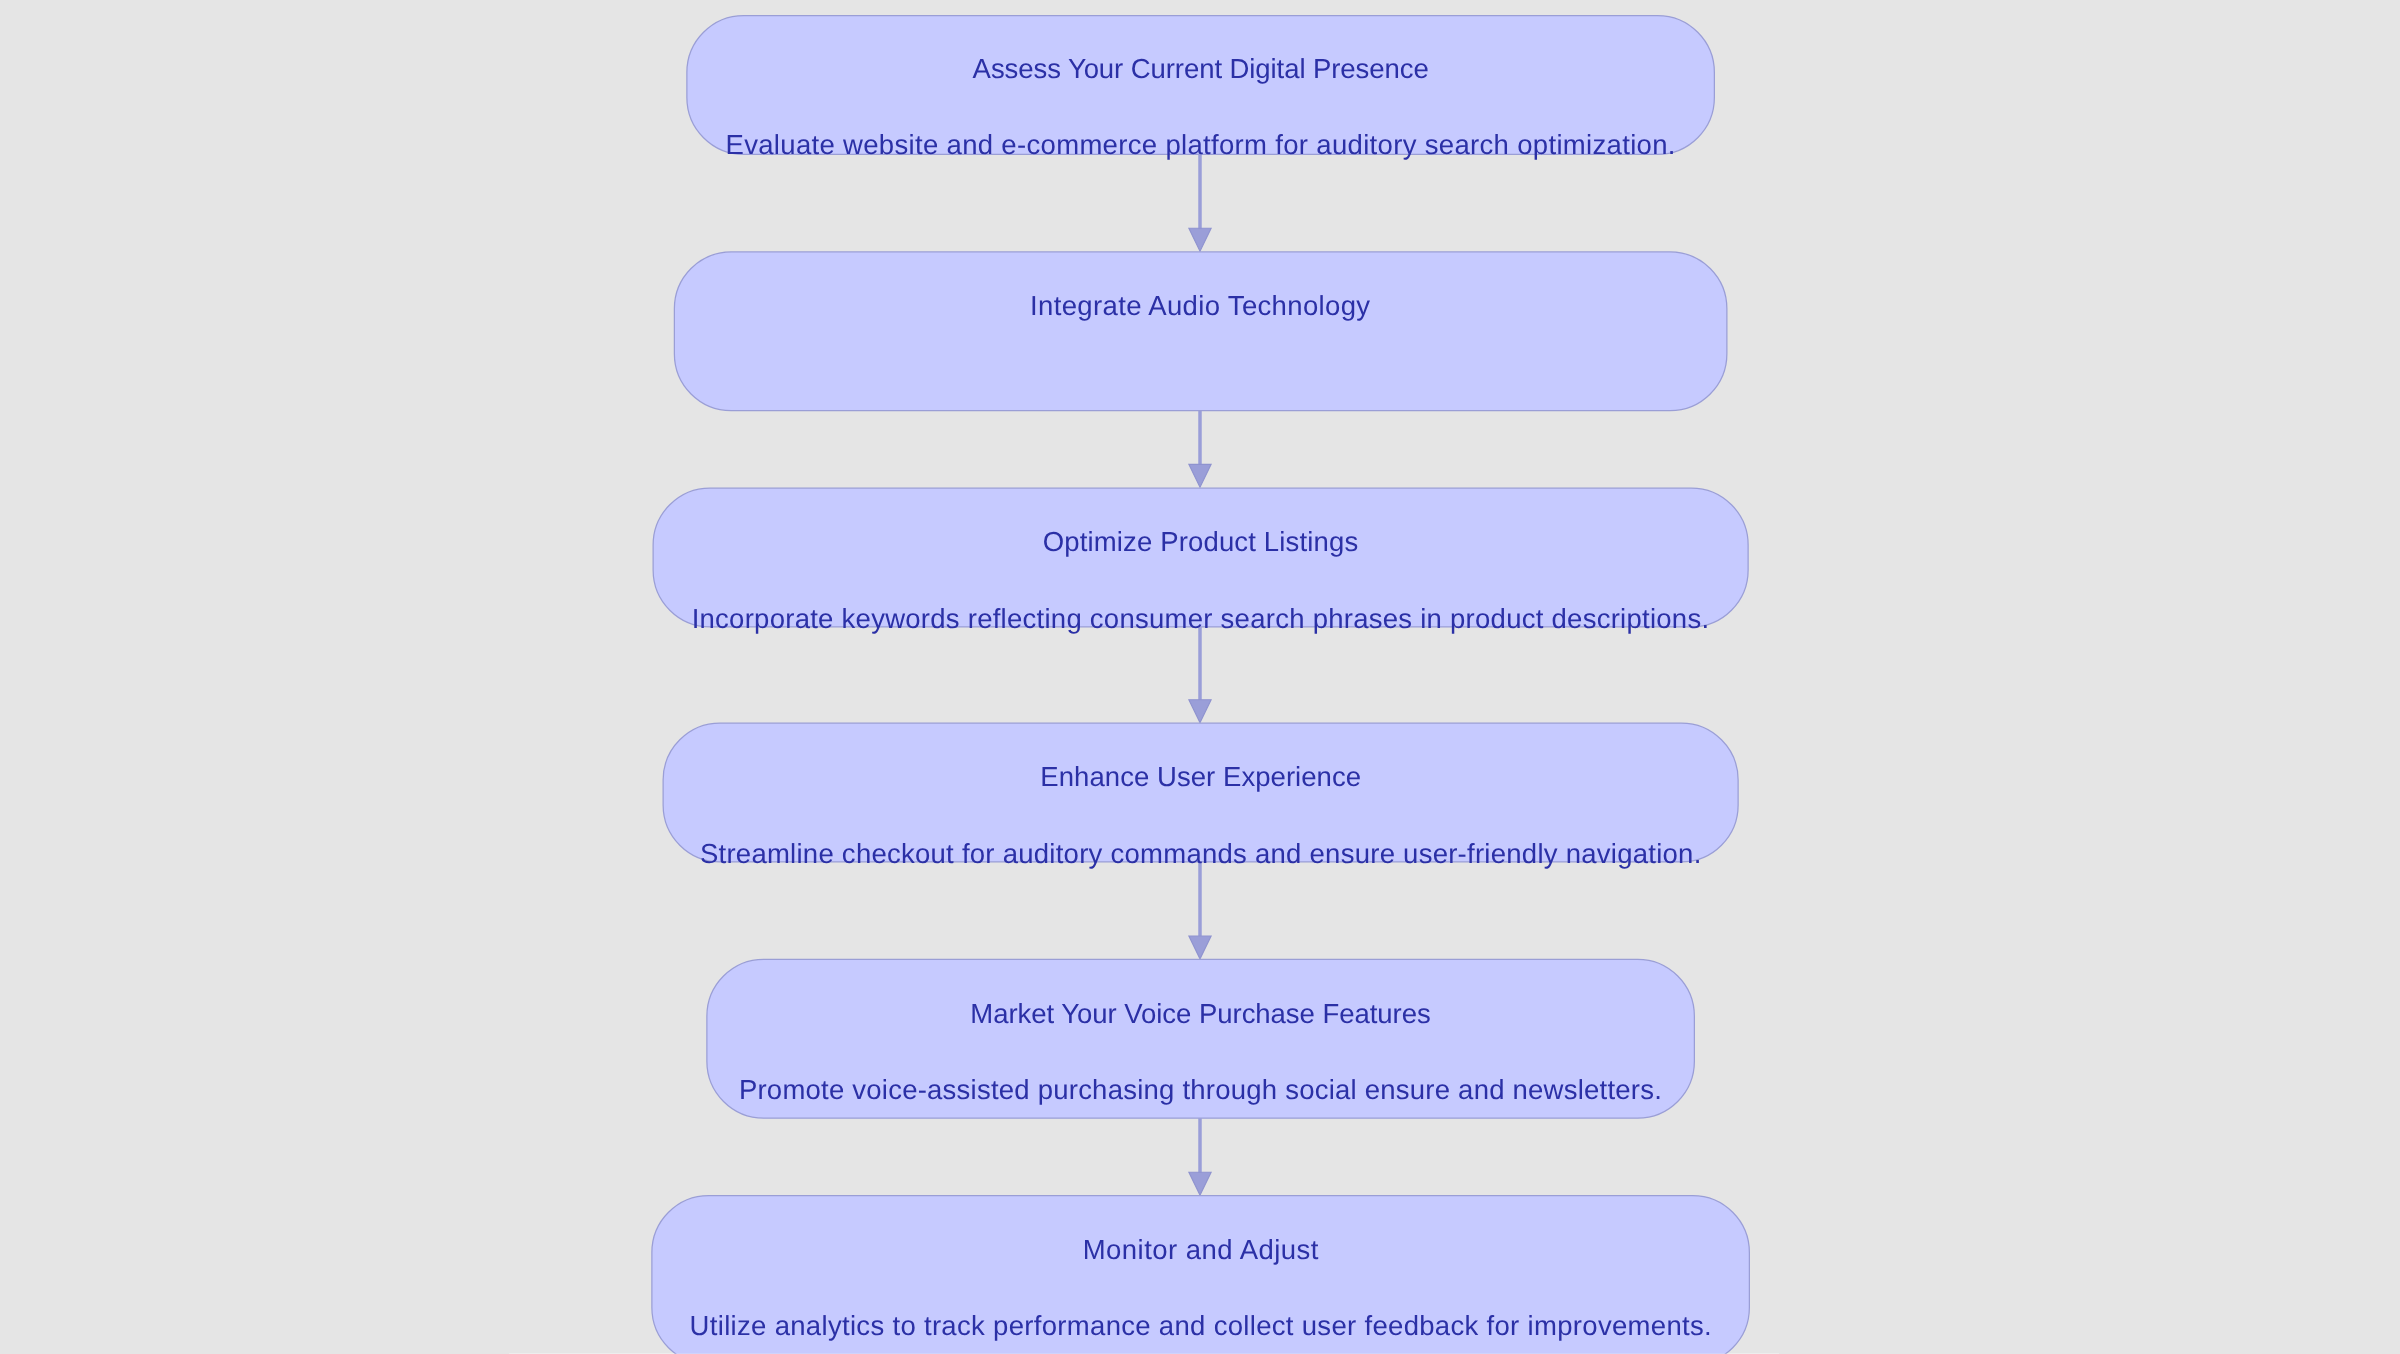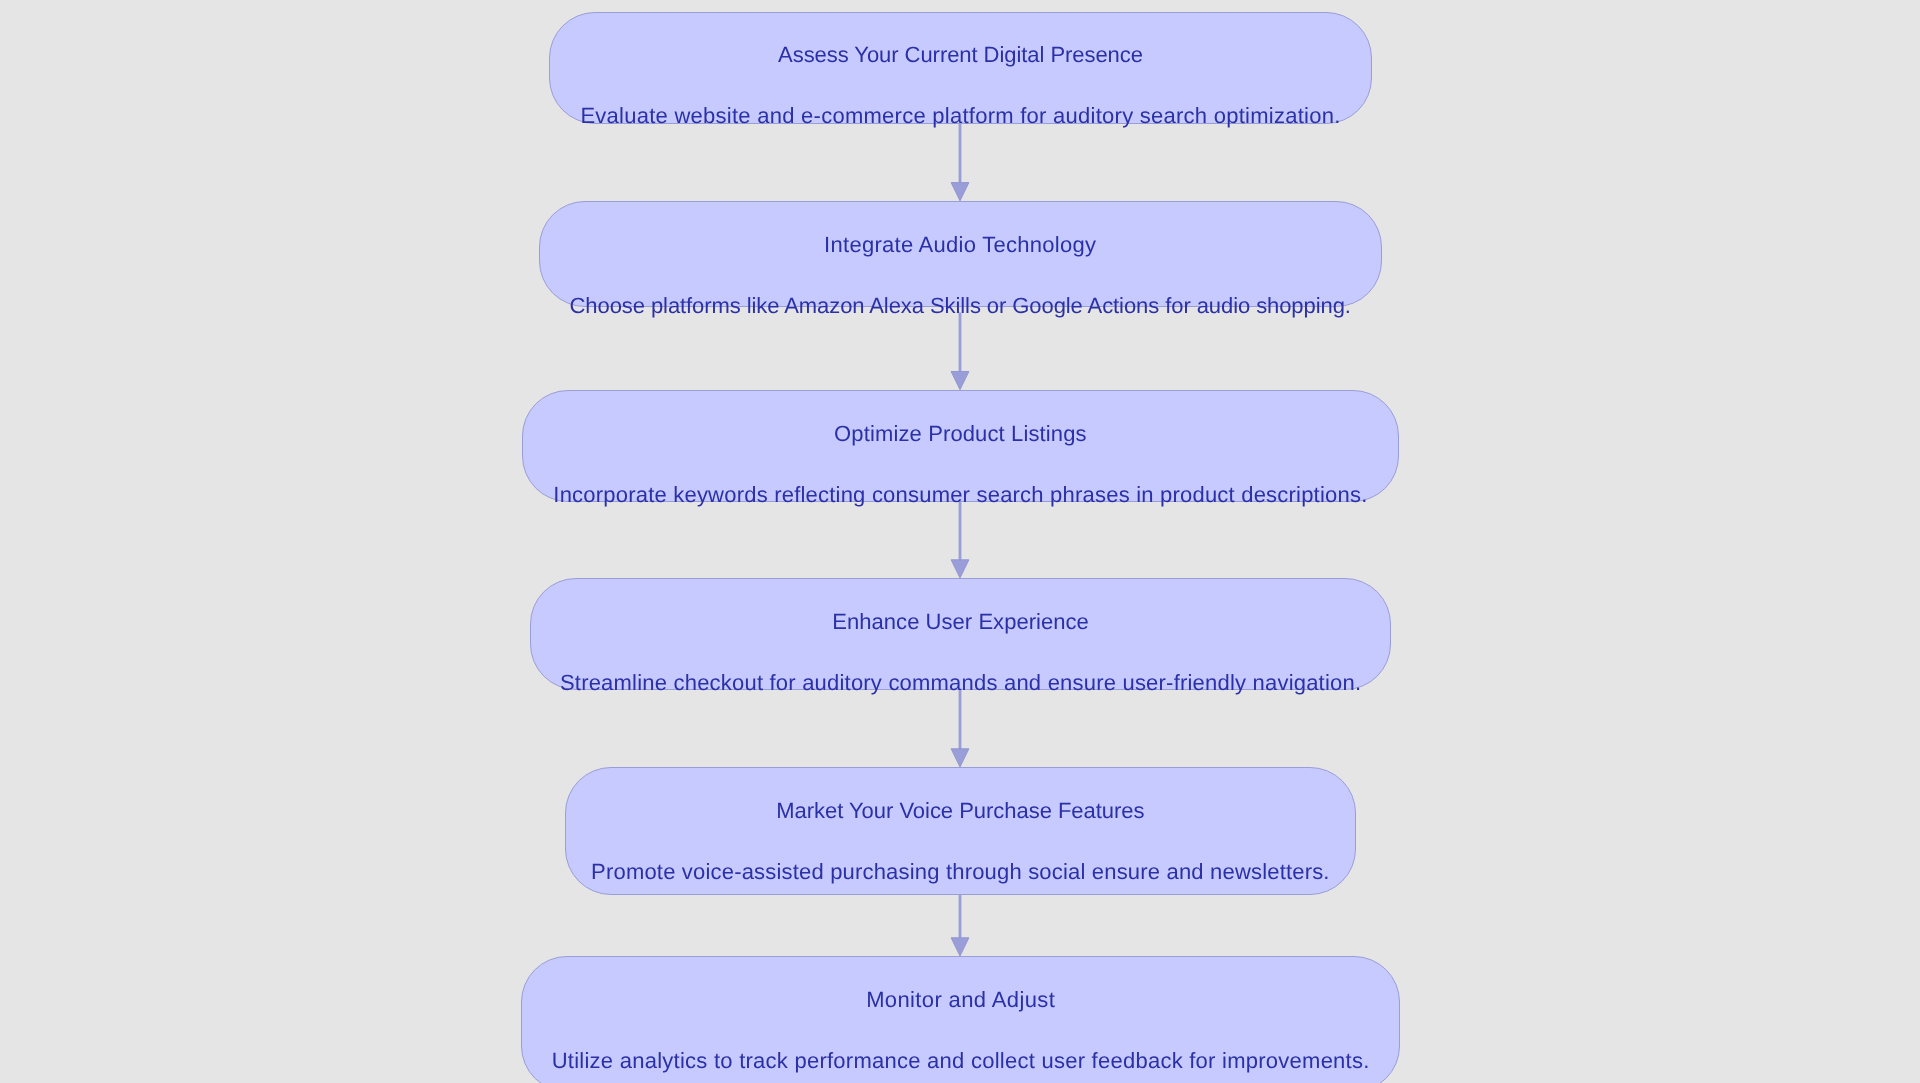--- a/index.html
+++ b/index.html
@@ -38,23 +38,22 @@
       <polygon points="951.1,748.7875 968.9,748.7875 960,767.0875" fill="#9a9ed8" stroke="#8f93cf" stroke-width="0.9"></polygon>
       <line x1="960" y1="878.78125" x2="960" y2="941.7875" stroke="#9a9ed8" stroke-width="2.8"></line>
       <polygon points="951.1,937.7875 968.9,937.7875 960,956.0875" fill="#9a9ed8" stroke="#8f93cf" stroke-width="0.9"></polygon>
     </svg>
 
   <div class="node" id="node-0" style="left: 548.6px; top: 11.8px; width: 823px; height: 111.8px; background: rgb(198, 202, 255); border-color: rgb(154, 158, 214);">
     <div class="node-text nt ls-t1" style="color: rgb(43, 48, 166);">Assess Your Current Digital Presence</div>
     <div class="node-text nd ls-d1" style="color: rgb(43, 48, 166);">Evaluate website and e-commerce platform for auditory search optimization.</div>
   </div>
 
-  <div class="node" id="node-1" style="left: 539.2px; top: 201px; width: 842.4px; height: 106px; background: rgb(198, 202, 255); border-color: rgb(154, 158, 214);">
+  <div class="node" id="node-1" style="left: 539.2px; top: 201px; width: 842.4px; height: 128px; background: rgb(198, 202, 255); border-color: rgb(154, 158, 214);">
     <div class="node-text nt ls-t2" style="color: rgb(43, 48, 166);">Integrate Audio Technology</div>
-    <div class="node-text nd ls-d2" style="color: rgb(43, 48, 166);">Choose platforms like Amazon Alexa Skills or Google Actions for audio shopping.</div>
   </div>
 
   <div class="node" id="node-3" style="left: 529.8px; top: 578.2px; width: 861.2px; height: 111.6px; background: rgb(198, 202, 255); border-color: rgb(154, 158, 214);">
     <div class="node-text nt ls-t4" style="color: rgb(43, 48, 166);">Enhance User Experience</div>
     <div class="node-text nd ls-d4" style="color: rgb(43, 48, 166);">Streamline checkout for auditory commands and ensure user-friendly navigation.</div>
   </div>
 
   <div class="node" id="node-2" style="left: 522.2px; top: 389.9px; width: 876.8px; height: 111.8px; background: rgb(198, 202, 255); border-color: rgb(154, 158, 214);">
     <div class="node-text nt ls-t3" style="color: rgb(43, 48, 166);">Optimize Product Listings</div>
     <div class="node-text nd ls-d3" style="color: rgb(43, 48, 166);">Incorporate keywords reflecting consumer search phrases in product descriptions.</div>

